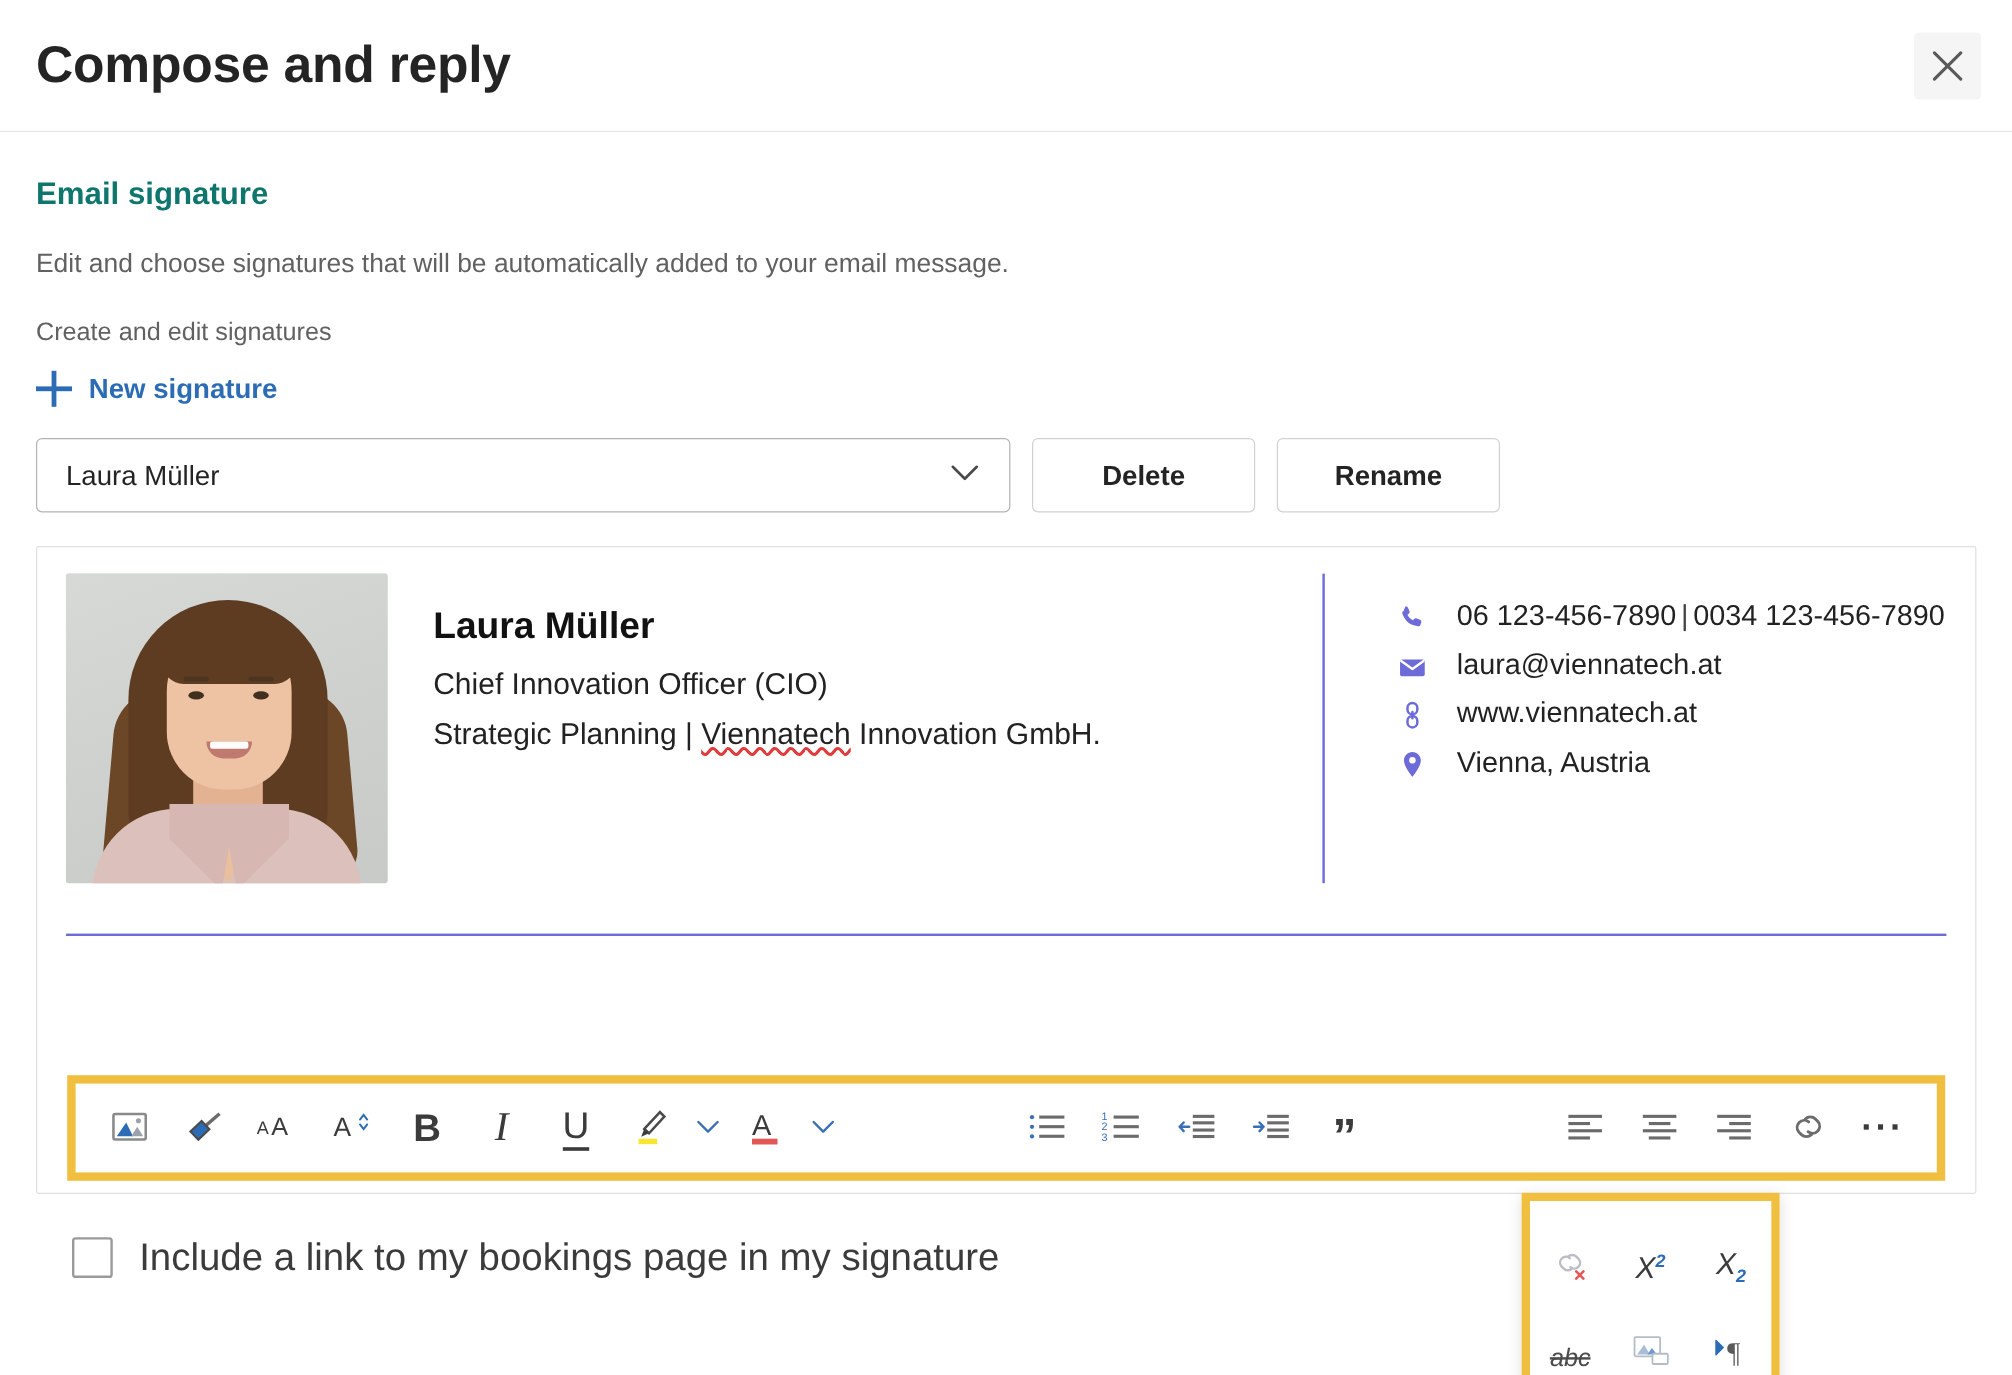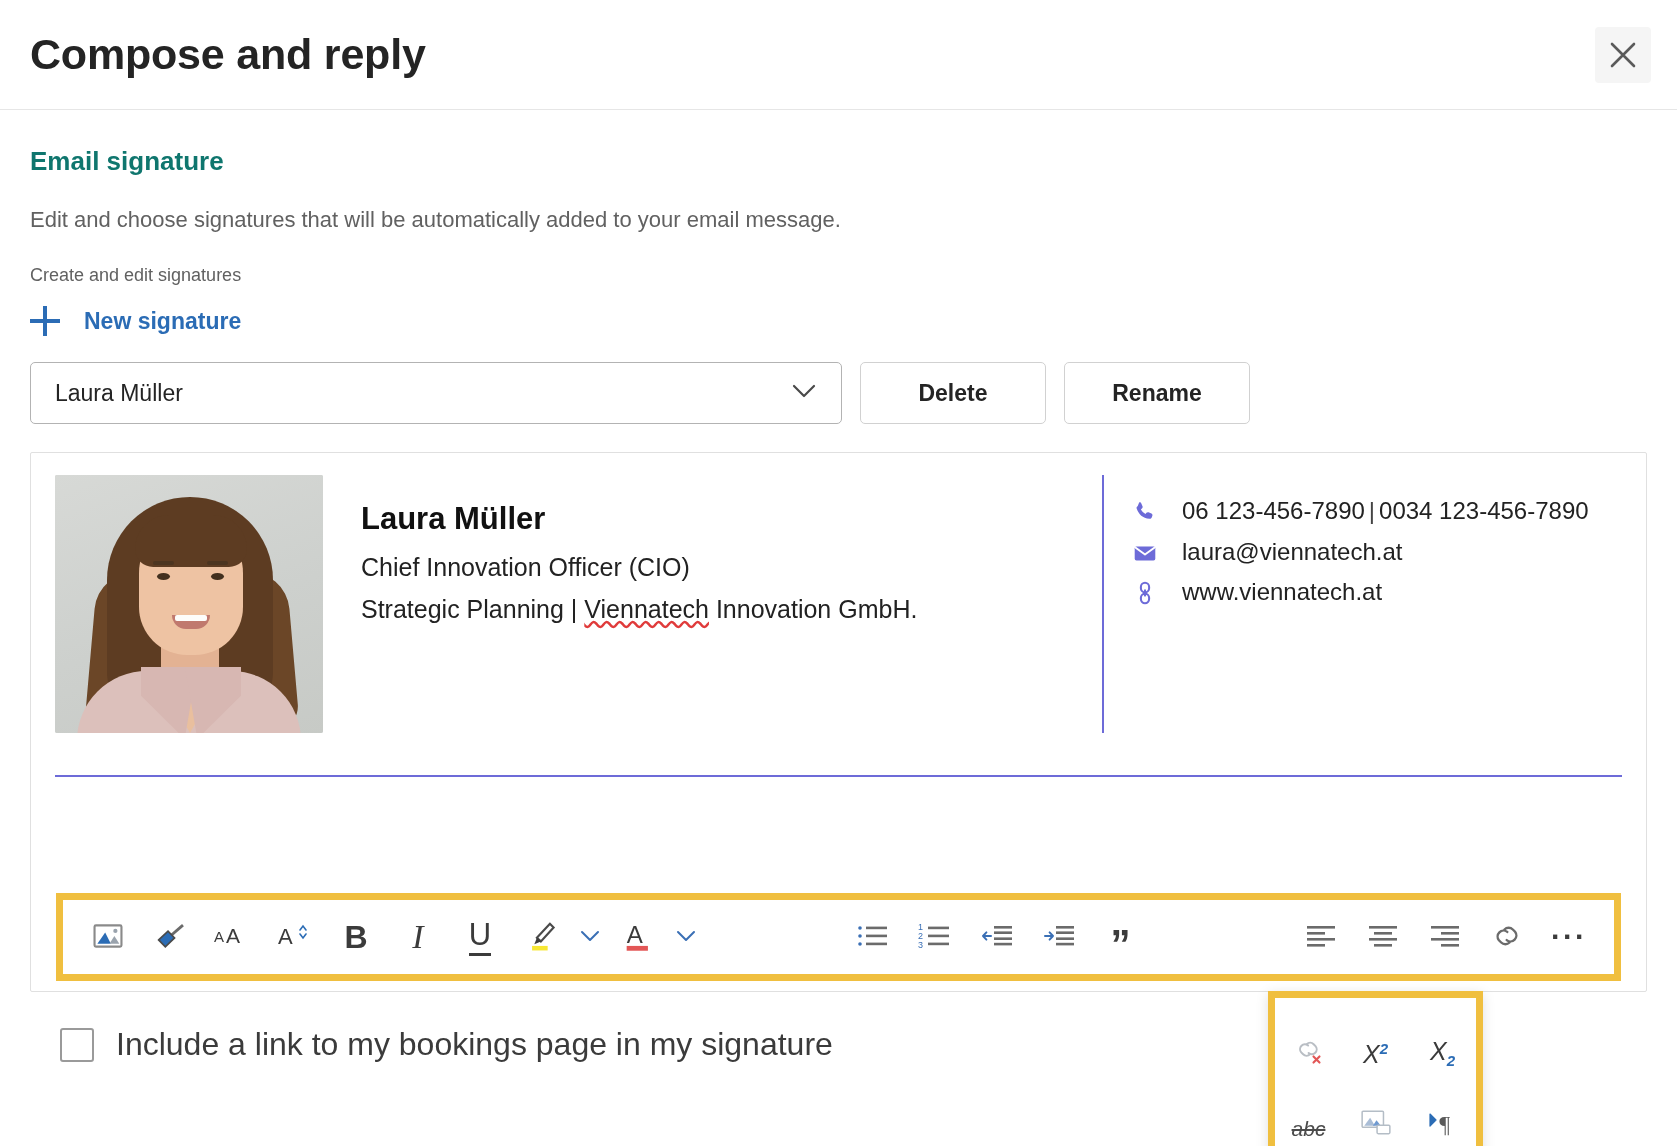--- a/index.html
+++ b/index.html
@@ -51,29 +51,29 @@
     font-weight: bold;
     color: #0f766e;
     margin: 0 0 30px 0;
   }
   .section-desc {
     font-size: 22px;
     color: #616161;
     margin: 0 0 32px 0;
   }
   .sub-label {
-    font-size: 18px;
+    font-size: 21px;
     color: #616161;
     margin: 0 0 20px 0;
   }
 
   .new-signature {
     display: inline-flex;
     align-items: center;
-    gap: 24px;
+    gap: 14px;
     color: #1264a3;
     cursor: pointer;
     margin-bottom: 26px;
   }
   .new-signature .plus {
     width: 30px; height: 30px;
     position: relative;
     flex: 0 0 auto;
   }
   .new-signature .plus::before,
@@ -225,21 +225,21 @@
     width: 520px;
     border-left: 2px solid #6d6bd8;
     padding: 20px 0 0 0;
     margin-left: 18px;
     position: relative;
   }
   .ct-row {
     display: flex;
     align-items: flex-start;
     gap: 20px;
-    padding: 0 0 8px 28px;
+    padding: 0 0 8px 60px;
     font-size: 24px;
     color: #222;
     line-height: 1.36;
   }
   .ct-ic { flex: 0 0 auto; width: 30px; padding-top: 4px; color: #6d6bd8; }
   .ct-ic svg { display: block; }
   .ct-val { word-break: break-word; }
   .ct-sep { color: #444; padding: 0 4px; }
 
   .sig-hr {
@@ -430,20 +430,29 @@
           <span class="ct-ic">
             <svg width="26" height="26" viewBox="0 0 24 24" aria-hidden="true">
               <rect x="8.2" y="2.6" width="7.6" height="8.8" rx="3.8" stroke="#6d6bd8" stroke-width="1.9" fill="none"></rect>
               <rect x="8.2" y="12.6" width="7.6" height="8.8" rx="3.8" stroke="#6d6bd8" stroke-width="1.9" fill="none"></rect>
               <path d="M12 9.6 v4.8" stroke="#6d6bd8" stroke-width="1.9" stroke-linecap="round"></path>
             </svg>
           </span>
           <span class="ct-val">www.viennatech.at</span>
         </div>
 
+        <div class="ct-row">
+          <span class="ct-ic">
+            <svg width="26" height="26" viewBox="0 0 24 24" aria-hidden="true">
+              <path d="M12 2.4c-3.6 0-6.5 2.9-6.5 6.5 0 4.6 5.3 11.2 6.1 12.2.2.3.6.3.8 0 .8-1 6.1-7.6 6.1-12.2 0-3.6-2.9-6.5-6.5-6.5z" fill="#6d6bd8"></path>
+              <circle cx="12" cy="8.9" r="2.5" fill="#ffffff"></circle>
+            </svg>
+          </span>
+          <span class="ct-val">Vienna, Austria</span>
+        </div>
 
       </div>
     </div>
 
     <div class="sig-hr"></div>
 
     <div class="toolbar-wrap">
       <div class="toolbar">
 
         <button class="tb-btn">

